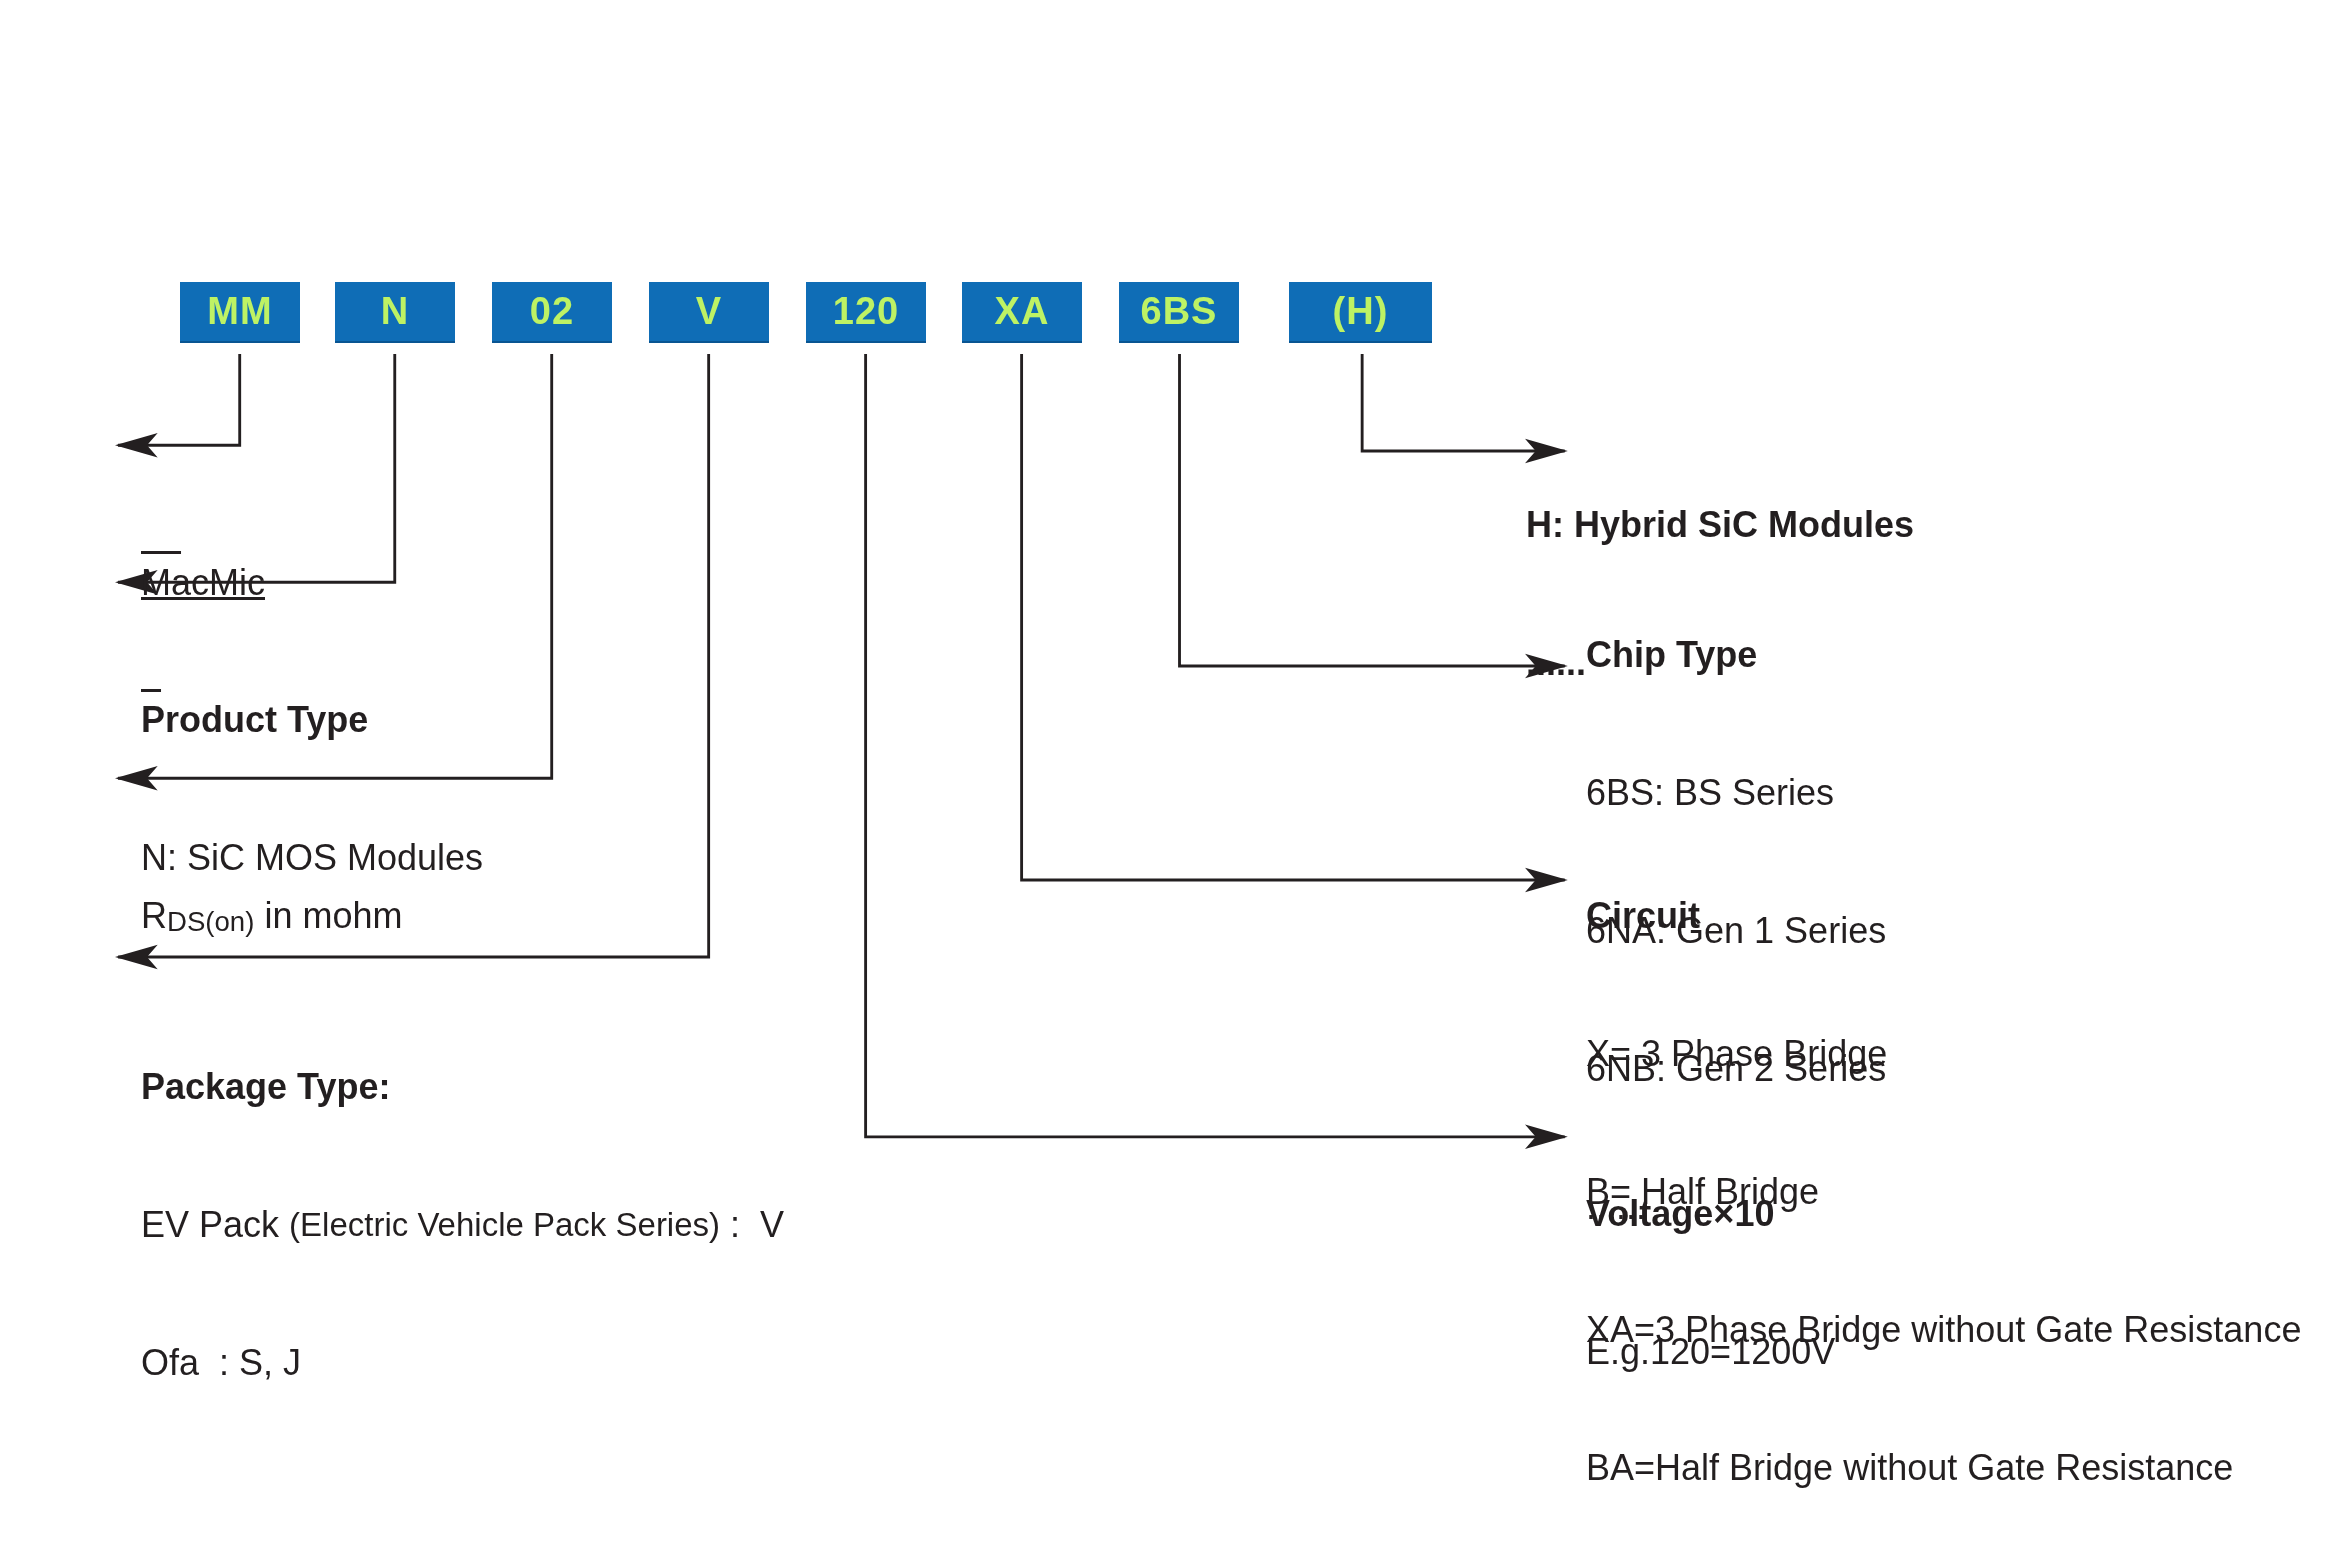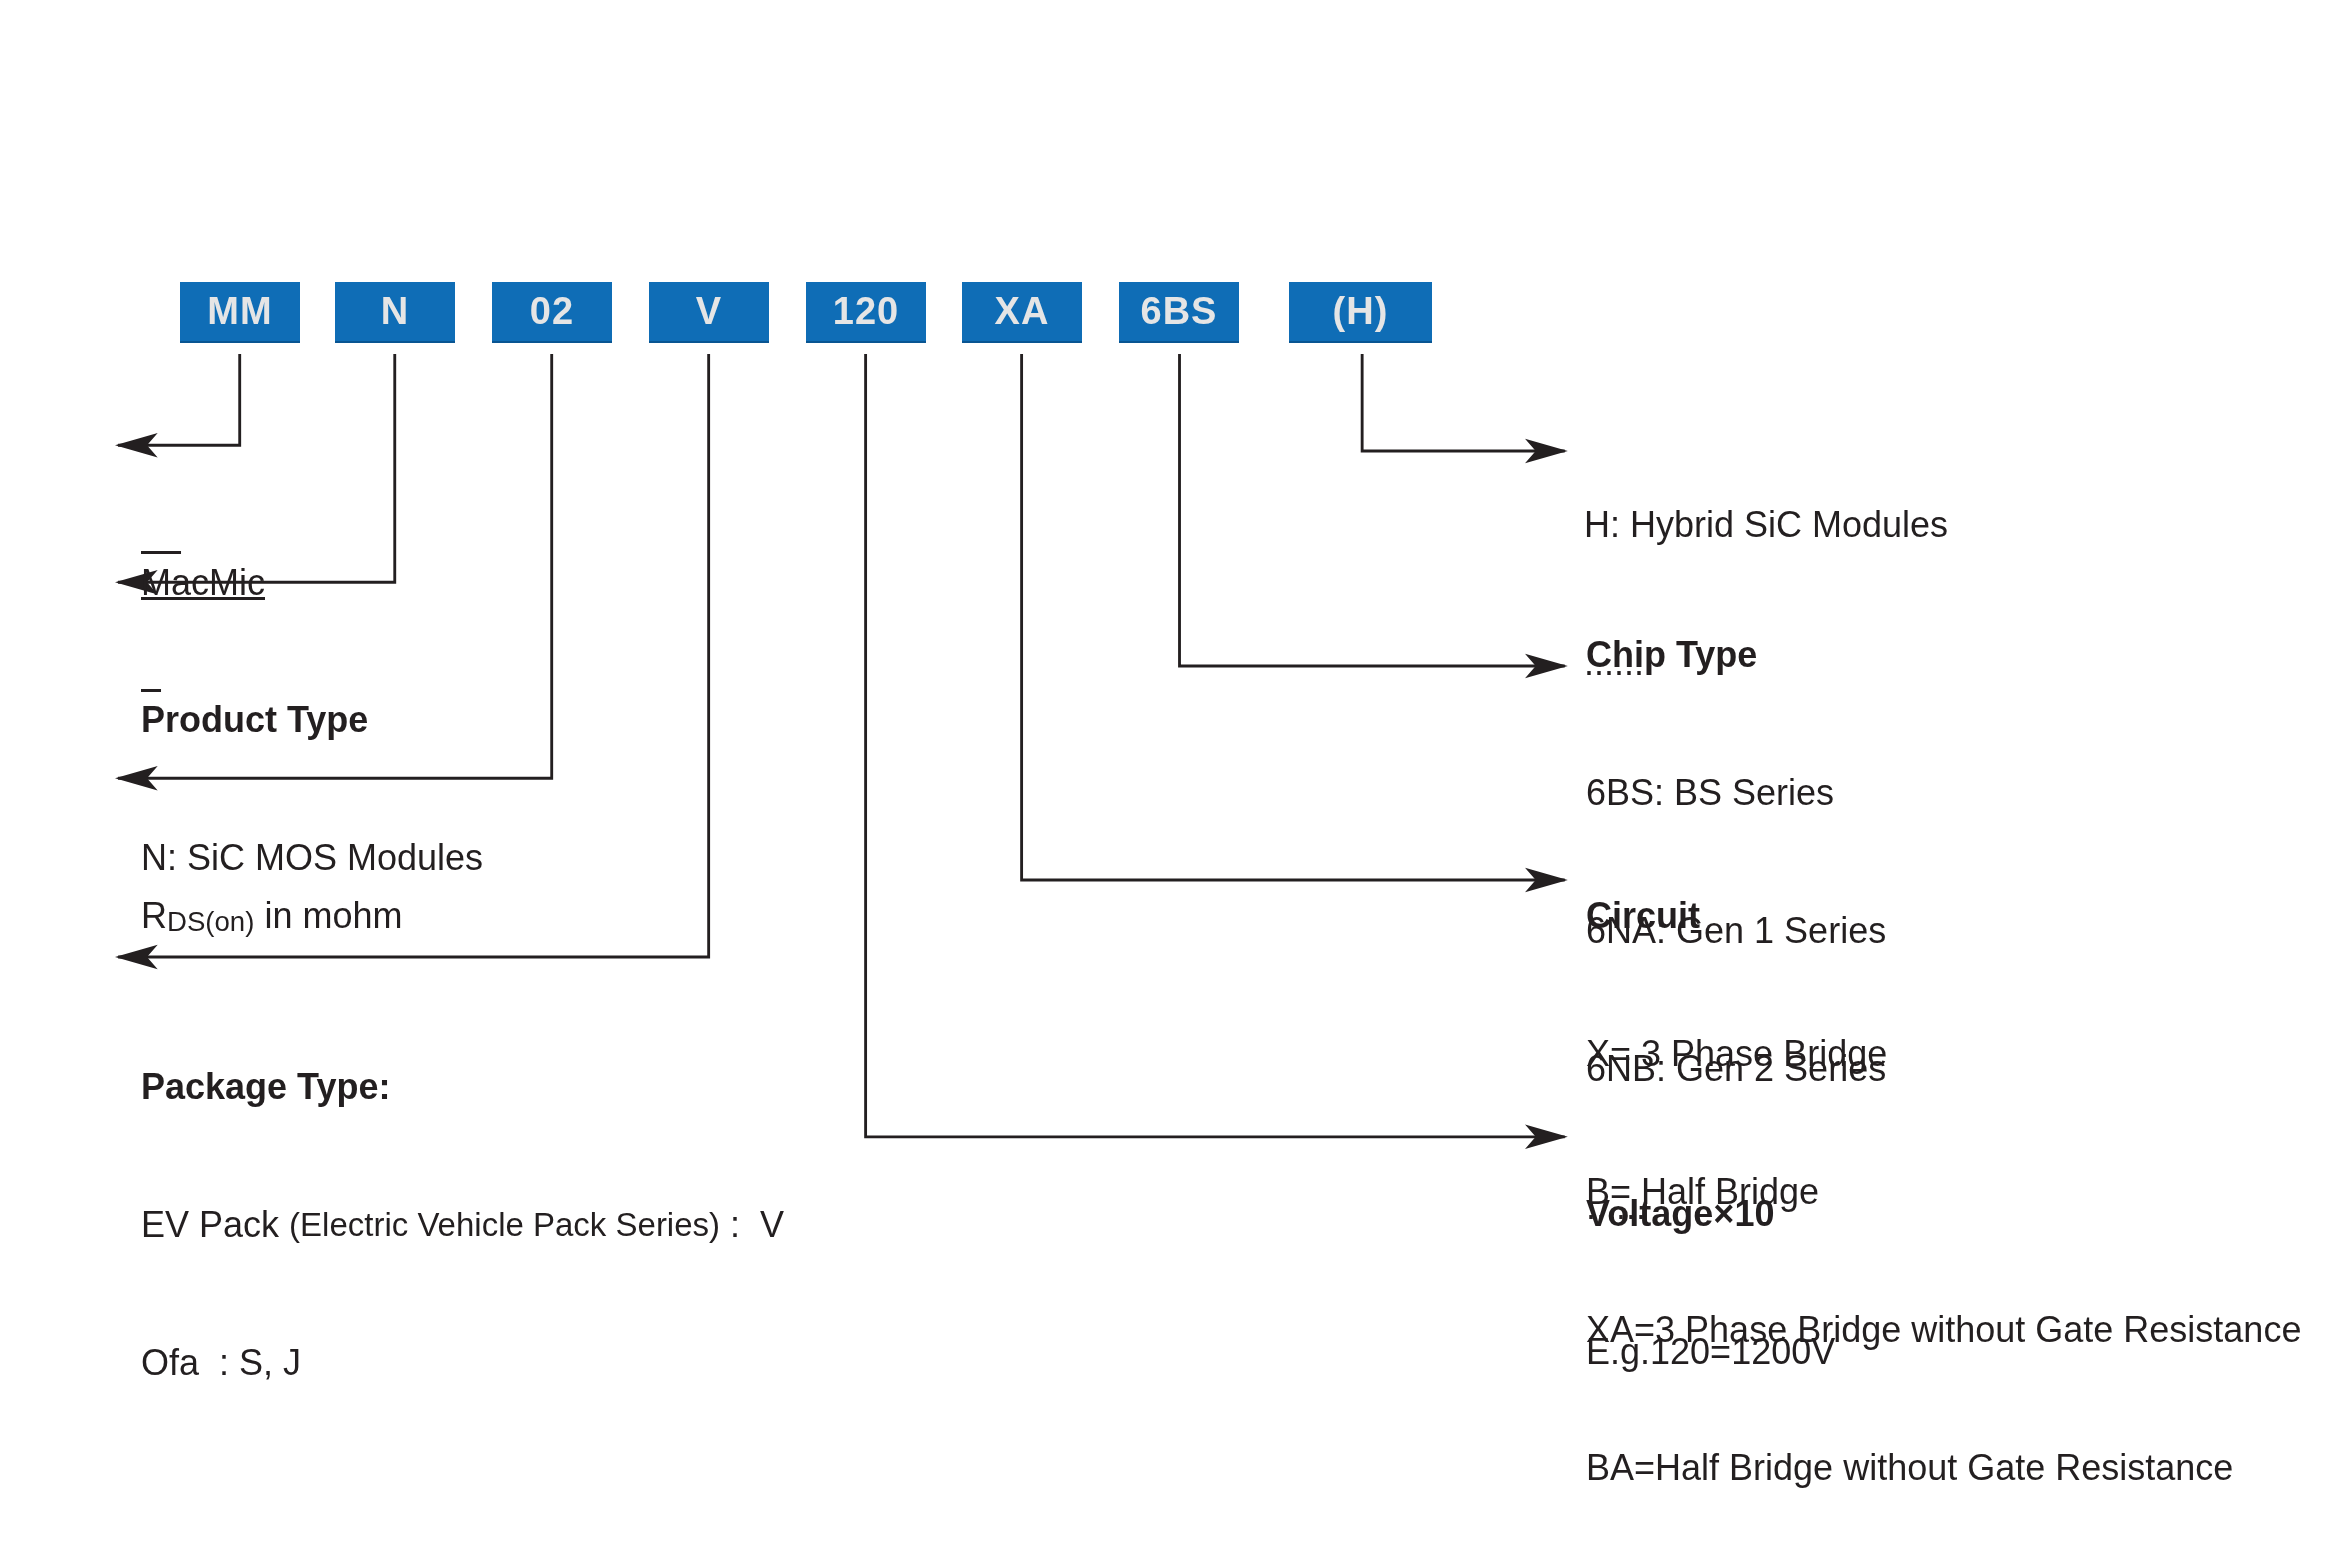--- a/index.html
+++ b/index.html
@@ -6,21 +6,21 @@
   body{
     width:2340px;height:1565px;position:relative;overflow:hidden;
     font-family:"Liberation Sans","DejaVu Sans",sans-serif;
     color:#231f20;
   }
   .stage{position:absolute;inset:0;}
   svg.connectors{position:absolute;left:0;top:0;pointer-events:none;}
   .code-box{
     position:absolute;top:282px;height:59px;width:120px;
     display:flex;align-items:center;justify-content:center;
-    color:#e5e5e5;font-weight:bold;font-size:38px;letter-spacing:1px;
+    color:#bef264;font-weight:bold;font-size:38px;letter-spacing:1px;
     border-bottom:2.9px solid rgba(0,40,80,0.35);
   }
   .callout{
     position:absolute;white-space:pre;font-size:36px;line-height:46px;
   }
   .callout .line{height:46px;display:flex;align-items:center;}
   .callout .title{font-weight:bold;}
   .small-paren{font-size:33px;}
   .sub{font-size:27.6px;margin-top:12px;}
 </style>
@@ -68,21 +68,21 @@
   <div class="callout" style="left:141px;top:801px;">
     <div class="line"><span>R</span><span class="sub">DS(on)</span><span> in mohm</span></div>
   </div>
 
   <div class="callout" style="left:141px;top:972px;">
     <div class="line title">Package Type:</div>
     <div class="line"><span>EV Pack </span><span class="small-paren">(Electric Vehicle Pack Series)</span><span> :  V</span></div>
     <div class="line"><span>Ofa </span><span> : S, J</span></div>
   </div>
 
-  <div class="callout" style="left:1584px;top:410px;">
+  <div class="callout" style="left:1526px;top:410px;font-weight:bold;">
     <div class="line">H: Hybrid SiC Modules</div>
     <div class="line">......</div>
   </div>
 
   <div class="callout" style="left:1586px;top:540px;">
     <div class="line title">Chip Type</div>
     <div class="line">6BS: BS Series</div>
     <div class="line">6NA: Gen 1 Series</div>
     <div class="line">6NB: Gen 2 Series</div>
     <div class="line">......</div>

